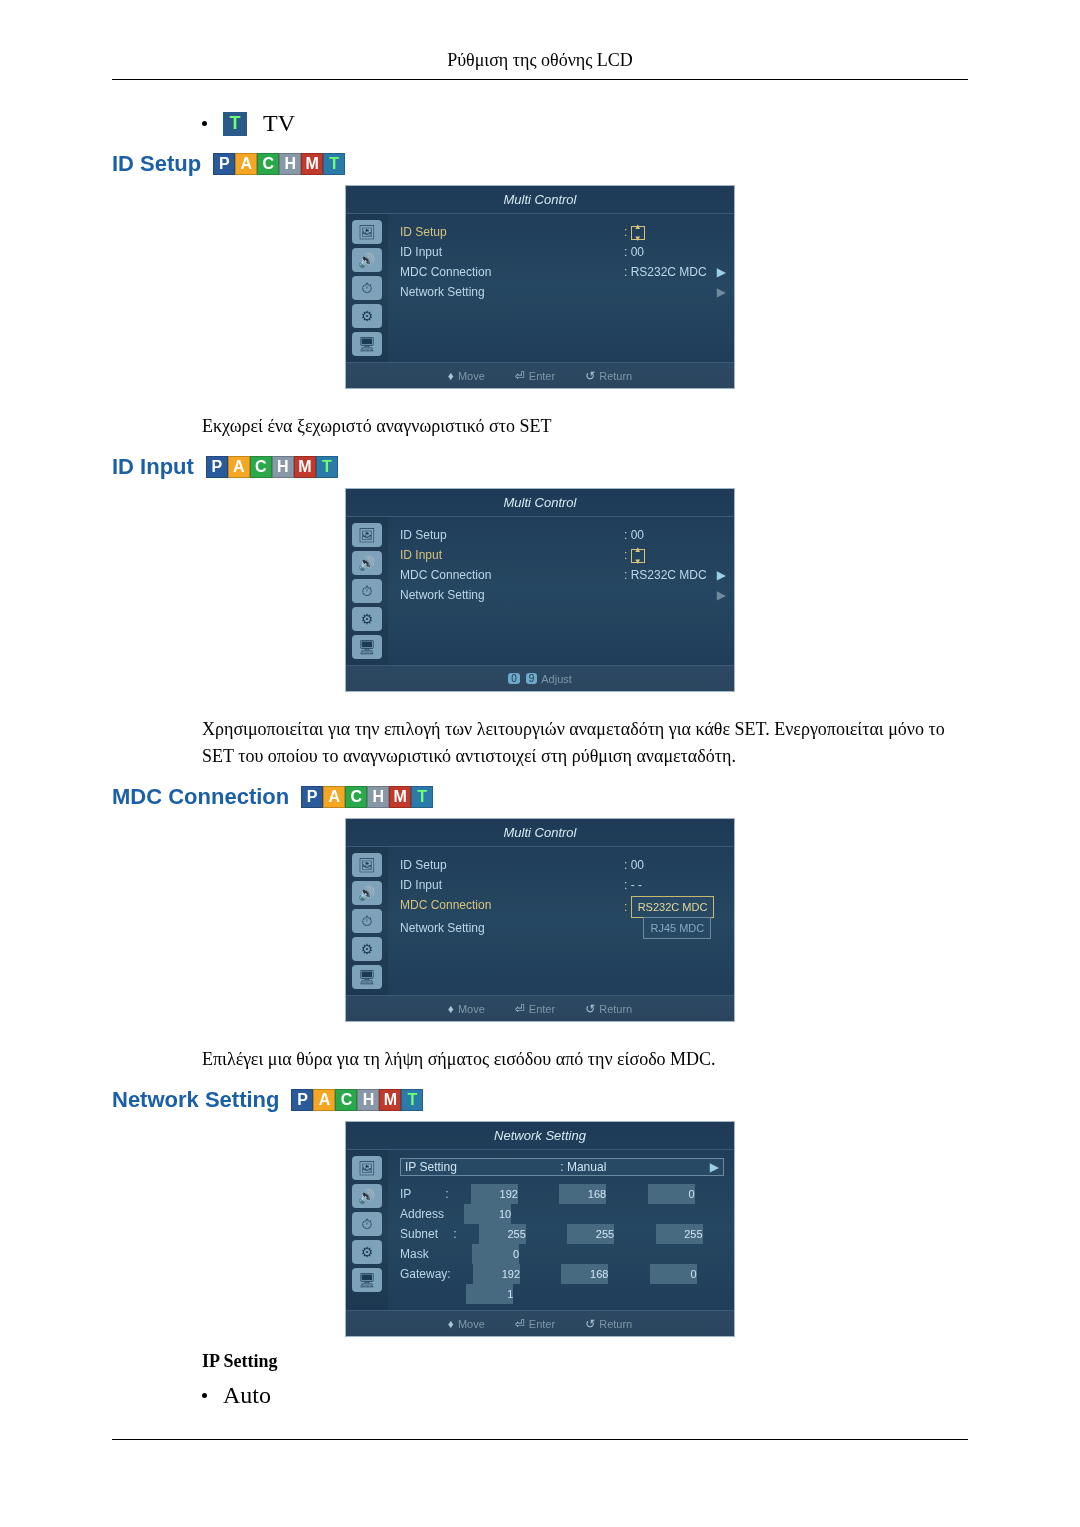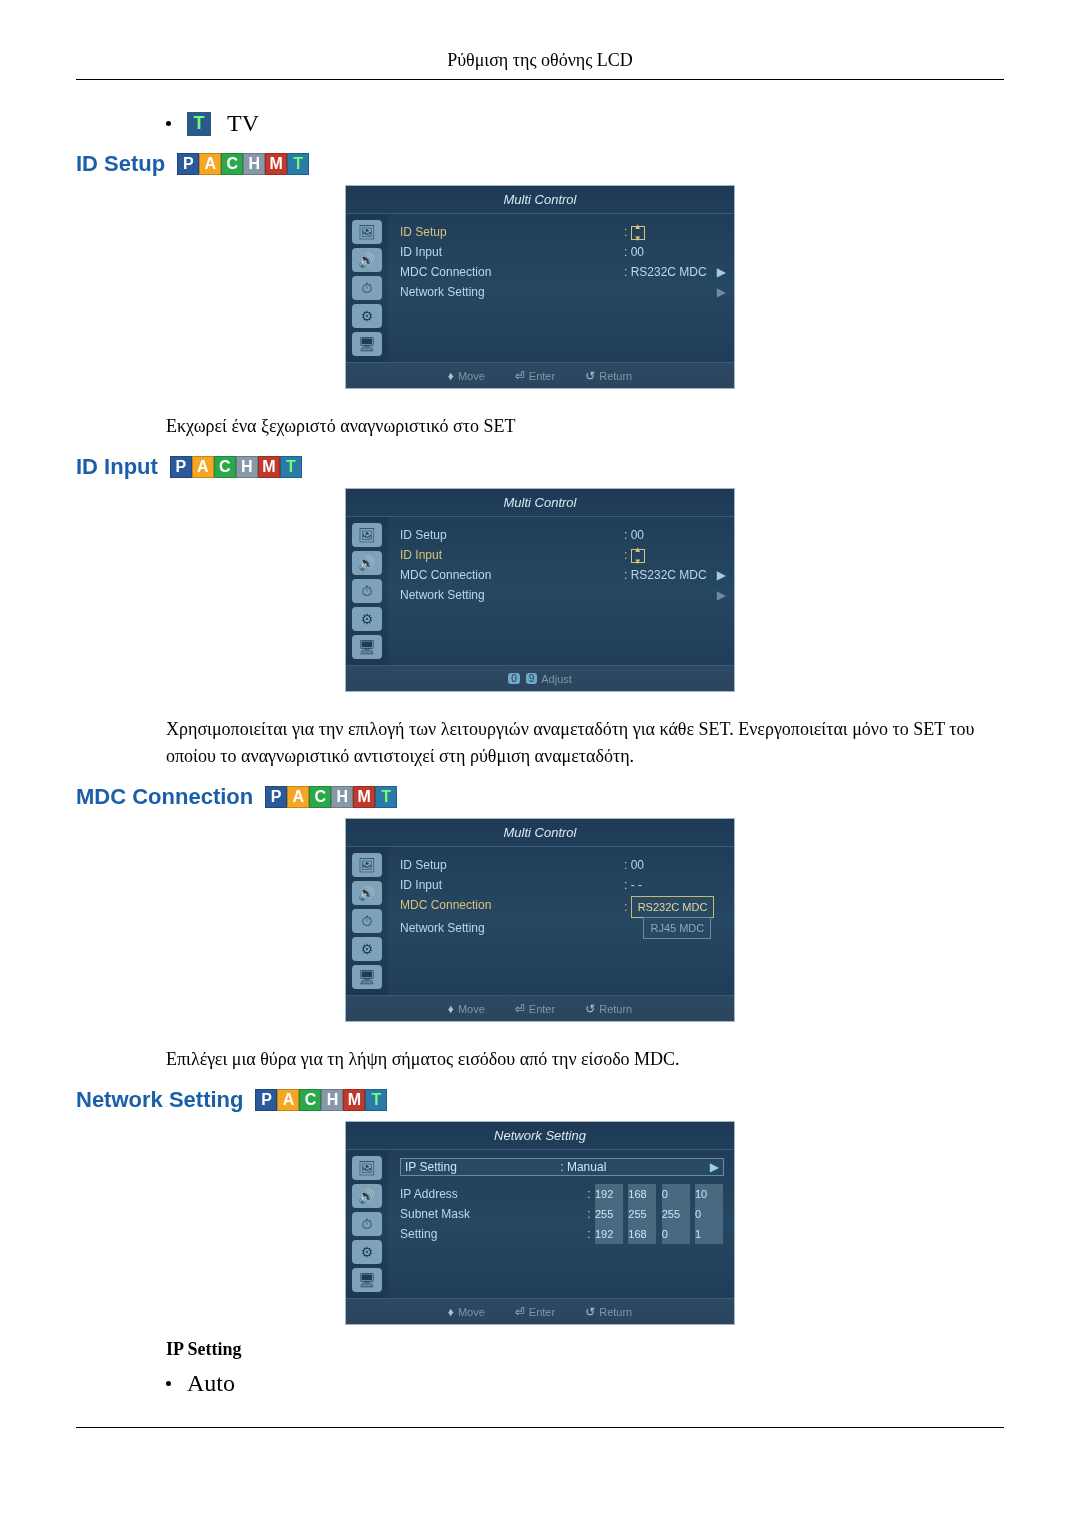--- a/index.html
+++ b/index.html
@@ -4,21 +4,21 @@
   <style>
     * { margin: 0; padding: 0; box-sizing: border-box; }
     body {
       font-family: "Times New Roman", serif;
       background: #fff;
       width: 1080px;
       margin: 0 auto;
       padding: 0;
     }
     .page {
-      padding: 50px 76px;
+      padding: 50px 112px;
     }
     .page-header {
       text-align: center;
       border-bottom: 1px solid #000;
       padding-bottom: 8px;
       margin-bottom: 30px;
       font-size: 18px;
     }
     .bullet-row {
       margin-left: 90px;
@@ -186,23 +186,23 @@
       padding: 0 6px;
       font-size: 11px;
       color: #8aa7bd;
       margin-top: 1px;
     }
     .dropdown-opt.active { color: #e5d79a; border-color: #c9b96e; }
     .ip-box {
       display:inline-block;
       background:#486a81;
       color:#cfe3f2;
-      width:28px;
-      text-align:left;
-      margin:0 1px;
+      width:47px;
+      text-align:right;
+      margin:0 19px;
       font-size:11px;
     }
     .ip-row {
       background: #274964;
       border: 1px solid #6b8aa0;
       padding: 1px 4px;
       display:flex;
       align-items:center;
       justify-content: space-between;
     }
@@ -451,21 +451,21 @@
         <div class="osd-row">
           <span class="lbl">Subnet Mask</span>
           <span class="val">:
             <span class="ip-box">255</span>
             <span class="ip-box">255</span>
             <span class="ip-box">255</span>
             <span class="ip-box">0</span>
           </span>
         </div>
         <div class="osd-row">
-          <span class="lbl">Setting</span>
+          <span class="lbl">Gateway</span>
           <span class="val">:
             <span class="ip-box">192</span>
             <span class="ip-box">168</span>
             <span class="ip-box">0</span>
             <span class="ip-box">1</span>
           </span>
         </div>
       </div>
     </div>
     <div class="osd-bottom">

